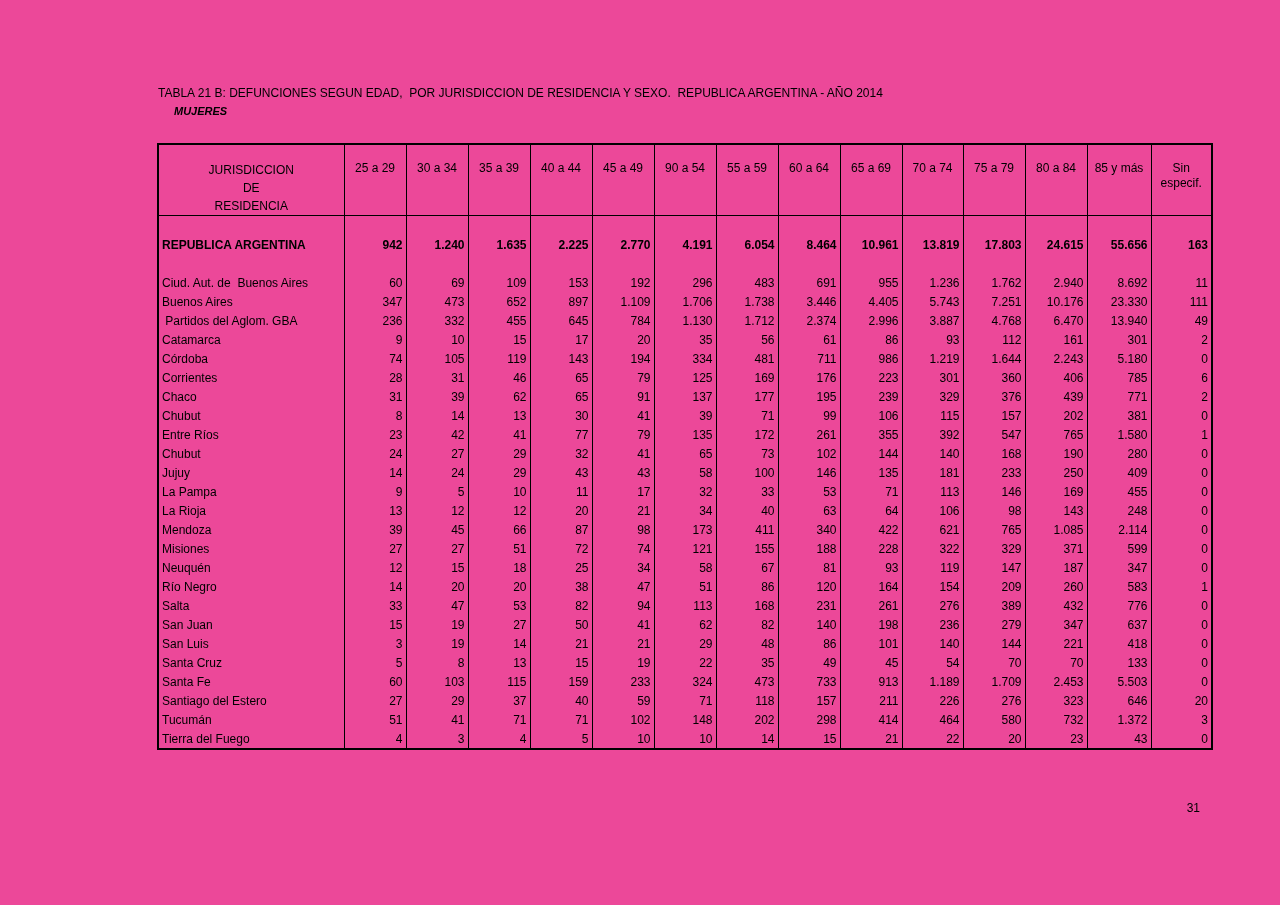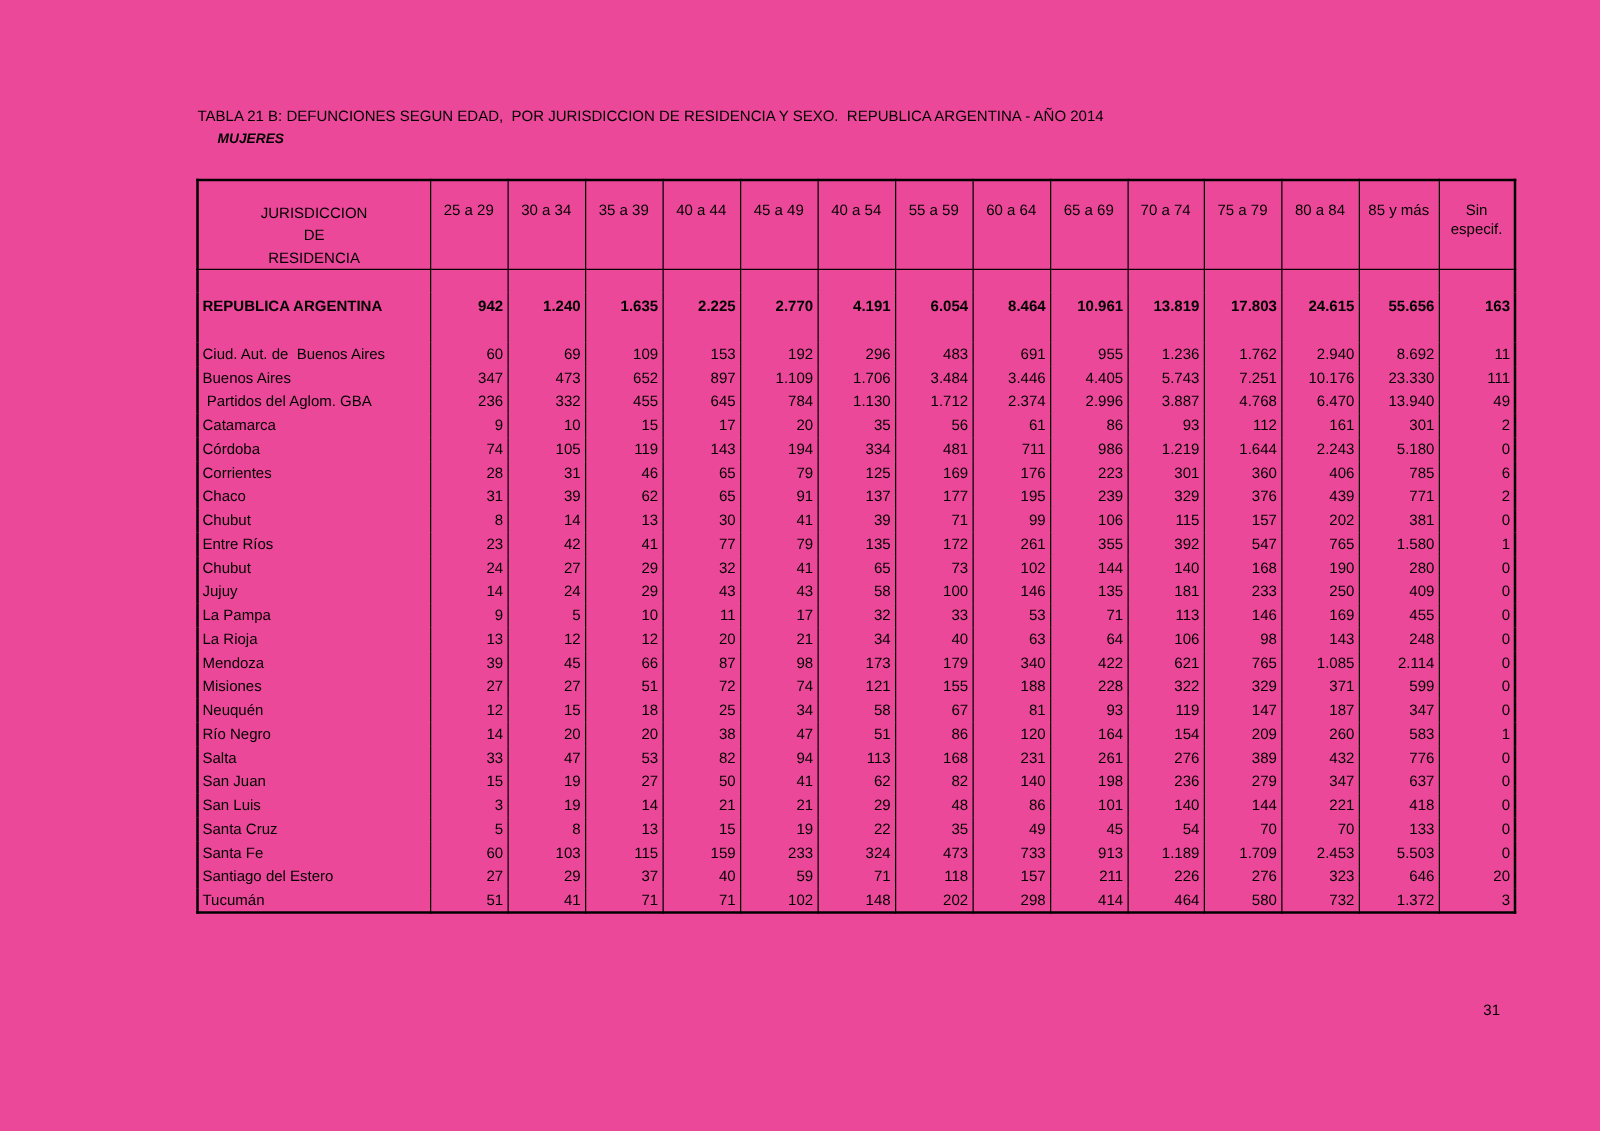--- a/index.html
+++ b/index.html
@@ -98,21 +98,21 @@
           <th class="jur-header">
             <div>JURISDICCION</div>
             <div>DE</div>
             <div>RESIDENCIA</div>
           </th>
           <th class="age-header">25 a 29</th>
           <th class="age-header">30 a 34</th>
           <th class="age-header">35 a 39</th>
           <th class="age-header">40 a 44</th>
           <th class="age-header">45 a 49</th>
-          <th class="age-header">40 a 54</th>
+          <th class="age-header">90 a 54</th>
           <th class="age-header">55 a 59</th>
           <th class="age-header">60 a 64</th>
           <th class="age-header">65 a 69</th>
           <th class="age-header">70 a 74</th>
           <th class="age-header">75 a 79</th>
           <th class="age-header">80 a 84</th>
           <th class="age-header">85 y más</th>
           <th class="age-header">Sin especif.</th>
         </tr>
     </thead>
@@ -186,21 +186,21 @@
           <td class="num-cell">11</td>
         </tr>
         <tr class="data-row">
           <td class="label-cell">Buenos Aires</td>
           <td class="num-cell">347</td>
           <td class="num-cell">473</td>
           <td class="num-cell">652</td>
           <td class="num-cell">897</td>
           <td class="num-cell">1.109</td>
           <td class="num-cell">1.706</td>
-          <td class="num-cell">3.484</td>
+          <td class="num-cell">1.738</td>
           <td class="num-cell">3.446</td>
           <td class="num-cell">4.405</td>
           <td class="num-cell">5.743</td>
           <td class="num-cell">7.251</td>
           <td class="num-cell">10.176</td>
           <td class="num-cell">23.330</td>
           <td class="num-cell">111</td>
         </tr>
         <tr class="data-row">
           <td class="label-cell"> Partidos del Aglom. GBA</td>
@@ -390,21 +390,21 @@
           <td class="num-cell">0</td>
         </tr>
         <tr class="data-row">
           <td class="label-cell">Mendoza</td>
           <td class="num-cell">39</td>
           <td class="num-cell">45</td>
           <td class="num-cell">66</td>
           <td class="num-cell">87</td>
           <td class="num-cell">98</td>
           <td class="num-cell">173</td>
-          <td class="num-cell">179</td>
+          <td class="num-cell">411</td>
           <td class="num-cell">340</td>
           <td class="num-cell">422</td>
           <td class="num-cell">621</td>
           <td class="num-cell">765</td>
           <td class="num-cell">1.085</td>
           <td class="num-cell">2.114</td>
           <td class="num-cell">0</td>
         </tr>
         <tr class="data-row">
           <td class="label-cell">Misiones</td>
@@ -569,17 +569,34 @@
           <td class="num-cell">148</td>
           <td class="num-cell">202</td>
           <td class="num-cell">298</td>
           <td class="num-cell">414</td>
           <td class="num-cell">464</td>
           <td class="num-cell">580</td>
           <td class="num-cell">732</td>
           <td class="num-cell">1.372</td>
           <td class="num-cell">3</td>
         </tr>
+        <tr class="data-row">
+          <td class="label-cell">Tierra del Fuego</td>
+          <td class="num-cell">4</td>
+          <td class="num-cell">3</td>
+          <td class="num-cell">4</td>
+          <td class="num-cell">5</td>
+          <td class="num-cell">10</td>
+          <td class="num-cell">10</td>
+          <td class="num-cell">14</td>
+          <td class="num-cell">15</td>
+          <td class="num-cell">21</td>
+          <td class="num-cell">22</td>
+          <td class="num-cell">20</td>
+          <td class="num-cell">23</td>
+          <td class="num-cell">43</td>
+          <td class="num-cell">0</td>
+        </tr>
       </tbody>
   </table>
 
   <div class="page-number">31</div>
 </div>
 
 </body></html>

